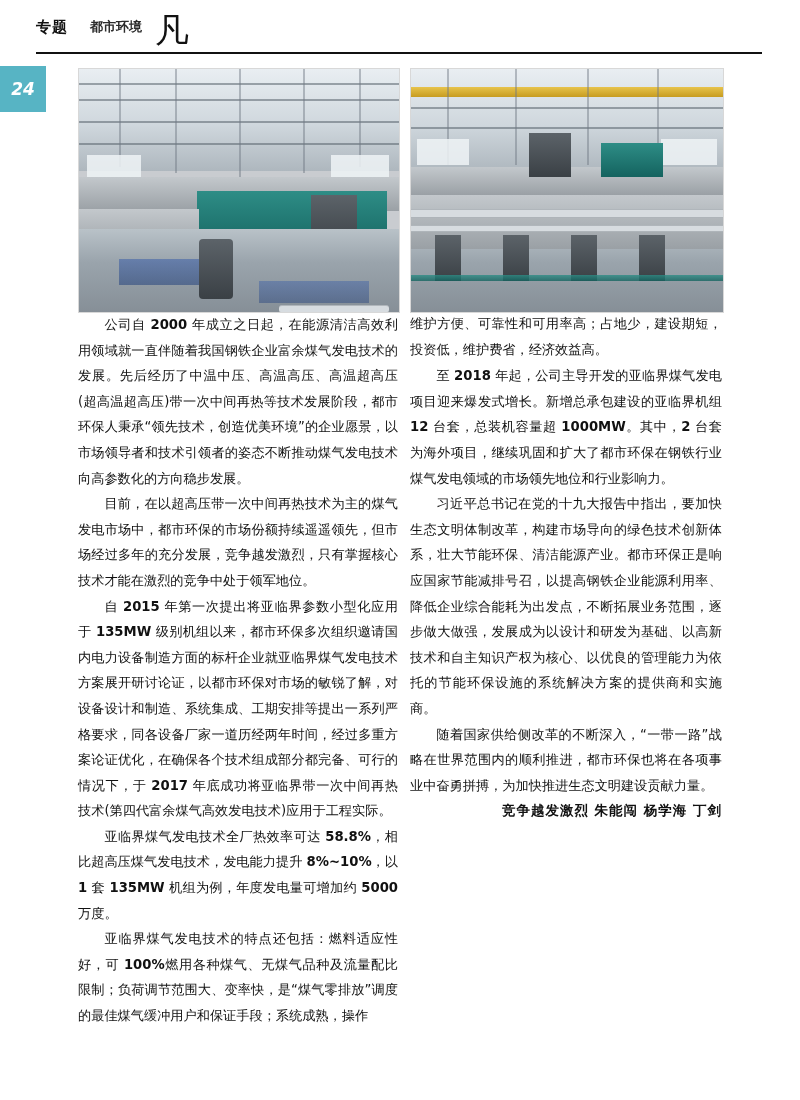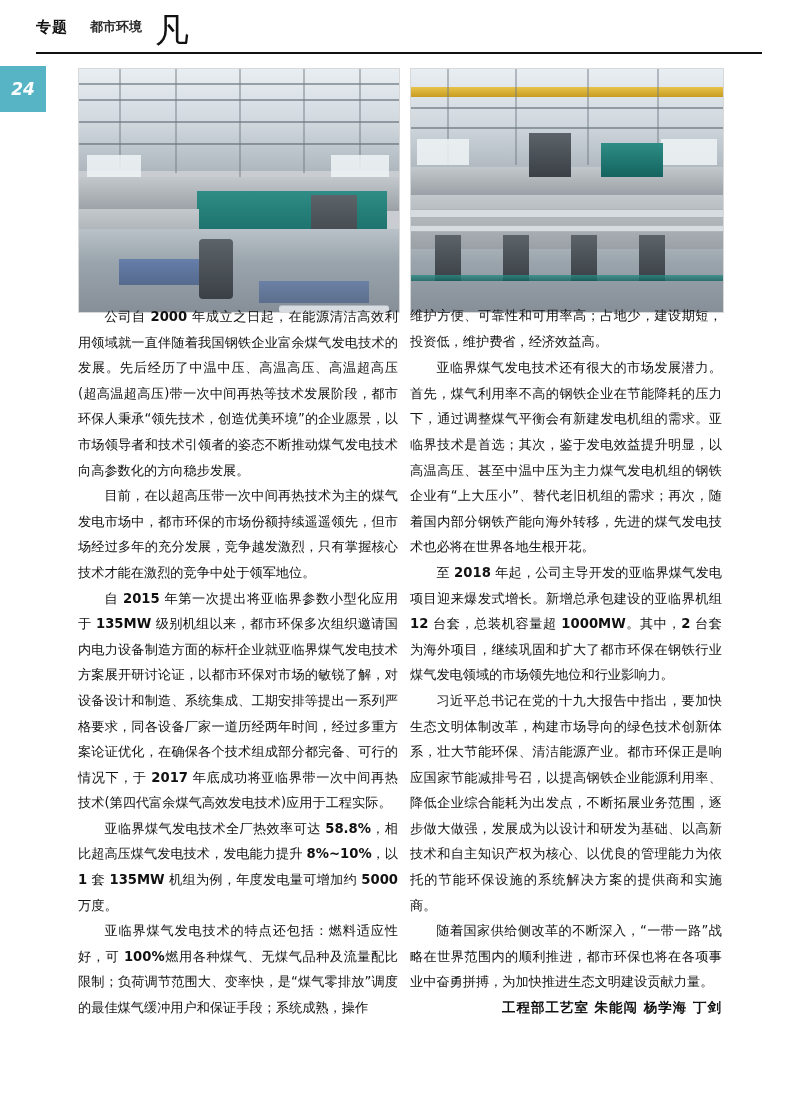--- a/index.html
+++ b/index.html
@@ -159,21 +159,21 @@
   }
   .ph-window {
     position: absolute;
     background: #eef3f6;
     opacity: 0.85;
   }
 
   
   .col {
     position: absolute;
-    top: 304px;
+    top: 312px;
     width: 320px;
     font-size: 13.2px;
     line-height: 25.6px;
     color: #111;
     text-align: justify;
     font-family: "DejaVu Sans", sans-serif;
   }
   #col-left { left: 78px; }
   #col-right { left: 410px; width: 312px; }
 
@@ -261,20 +261,19 @@
   <div class="col" id="col-left">
     <p>公司自 <b>2000</b> 年成立之日起，在能源清洁高效利用领域就一直伴随着我国钢铁企业富余煤气发电技术的发展。先后经历了中温中压、高温高压、高温超高压(超高温超高压)带一次中间再热等技术发展阶段，都市环保人秉承“领先技术，创造优美环境”的企业愿景，以市场领导者和技术引领者的姿态不断推动煤气发电技术向高参数化的方向稳步发展。</p>
     <p>目前，在以超高压带一次中间再热技术为主的煤气发电市场中，都市环保的市场份额持续遥遥领先，但市场经过多年的充分发展，竞争越发激烈，只有掌握核心技术才能在激烈的竞争中处于领军地位。</p>
     <p>自 <b>20<b>1</b>5</b> 年第一次提出将亚临界参数小型化应用于 <b><b>1</b>35MW</b> 级别机组以来，都市环保多次组织邀请国内电力设备制造方面的标杆企业就亚临界煤气发电技术方案展开研讨论证，以都市环保对市场的敏锐了解，对设备设计和制造、系统集成、工期安排等提出一系列严格要求，同各设备厂家一道历经两年时间，经过多重方案论证优化，在确保各个技术组成部分都完备、可行的情况下，于 <b>20<b>1</b>7</b> 年底成功将亚临界带一次中间再热技术(第四代富余煤气高效发电技术)应用于工程实际。</p>
     <p>亚临界煤气发电技术全厂热效率可达 <b>58.8%</b>，相比超高压煤气发电技术，发电能力提升 <b>8%~<b>1</b>0%</b>，以 <b>1</b> 套 <b><b>1</b>35MW</b> 机组为例，年度发电量可增加约 <b>5000</b> 万度。</p>
     <p>亚临界煤气发电技术的特点还包括：燃料适应性好，可 <b><b>1</b>00%</b>燃用各种煤气、无煤气品种及流量配比限制；负荷调节范围大、变率快，是“煤气零排放”调度的最佳煤气缓冲用户和保证手段；系统成熟，操作</p>
   </div>
 
   <div class="col" id="col-right">
     <p class="noindent">维护方便、可靠性和可用率高；占地少，建设期短，投资低，维护费省，经济效益高。</p>
-    <p>亚临界煤气发电技术还有很大的市场发展潜力。首先，煤气利用率不高的钢铁企业在节能降耗的压力下，通过调整煤气平衡会有新建发电机组的需求。亚临界技术是首选；其次，鉴于发电效益提升明显，以高温高压、甚至中温中压为主力煤气发电机组的钢铁企业有“上大压小”、替代老旧机组的需求；再次，随着国内部分钢铁产能向海外转移，先进的煤气发电技术也必将在世界各地生根开花。</p>
     <p>至 <b><b>2</b>018</b> 年起，公司主导开发的亚临界煤气发电项目迎来爆发式增长。新增总承包建设的亚临界机组 <b>1<b>2</b></b> 台套，总装机容量超 <b>1000MW</b>。其中，<b>2</b> 台套为海外项目，继续巩固和扩大了都市环保在钢铁行业煤气发电领域的市场领先地位和行业影响力。</p>
     <p>习近平总书记在党的十九大报告中指出，要加快生态文明体制改革，构建市场导向的绿色技术创新体系，壮大节能环保、清洁能源产业。都市环保正是响应国家节能减排号召，以提高钢铁企业能源利用率、降低企业综合能耗为出发点，不断拓展业务范围，逐步做大做强，发展成为以设计和研发为基础、以高新技术和自主知识产权为核心、以优良的管理能力为依托的节能环保设施的系统解决方案的提供商和实施商。</p>
     <p>随着国家供给侧改革的不断深入，“一带一路”战略在世界范围内的顺利推进，都市环保也将在各项事业中奋勇拼搏，为加快推进生态文明建设贡献力量。</p>
-    <p class="byline">工程部工艺室  朱能闯 杨学海 丁剑</p>
+    <p class="byline">竞争越发激烈  朱能闯 杨学海 丁剑</p>
   </div>
 
 </div>
 
 </body></html>

